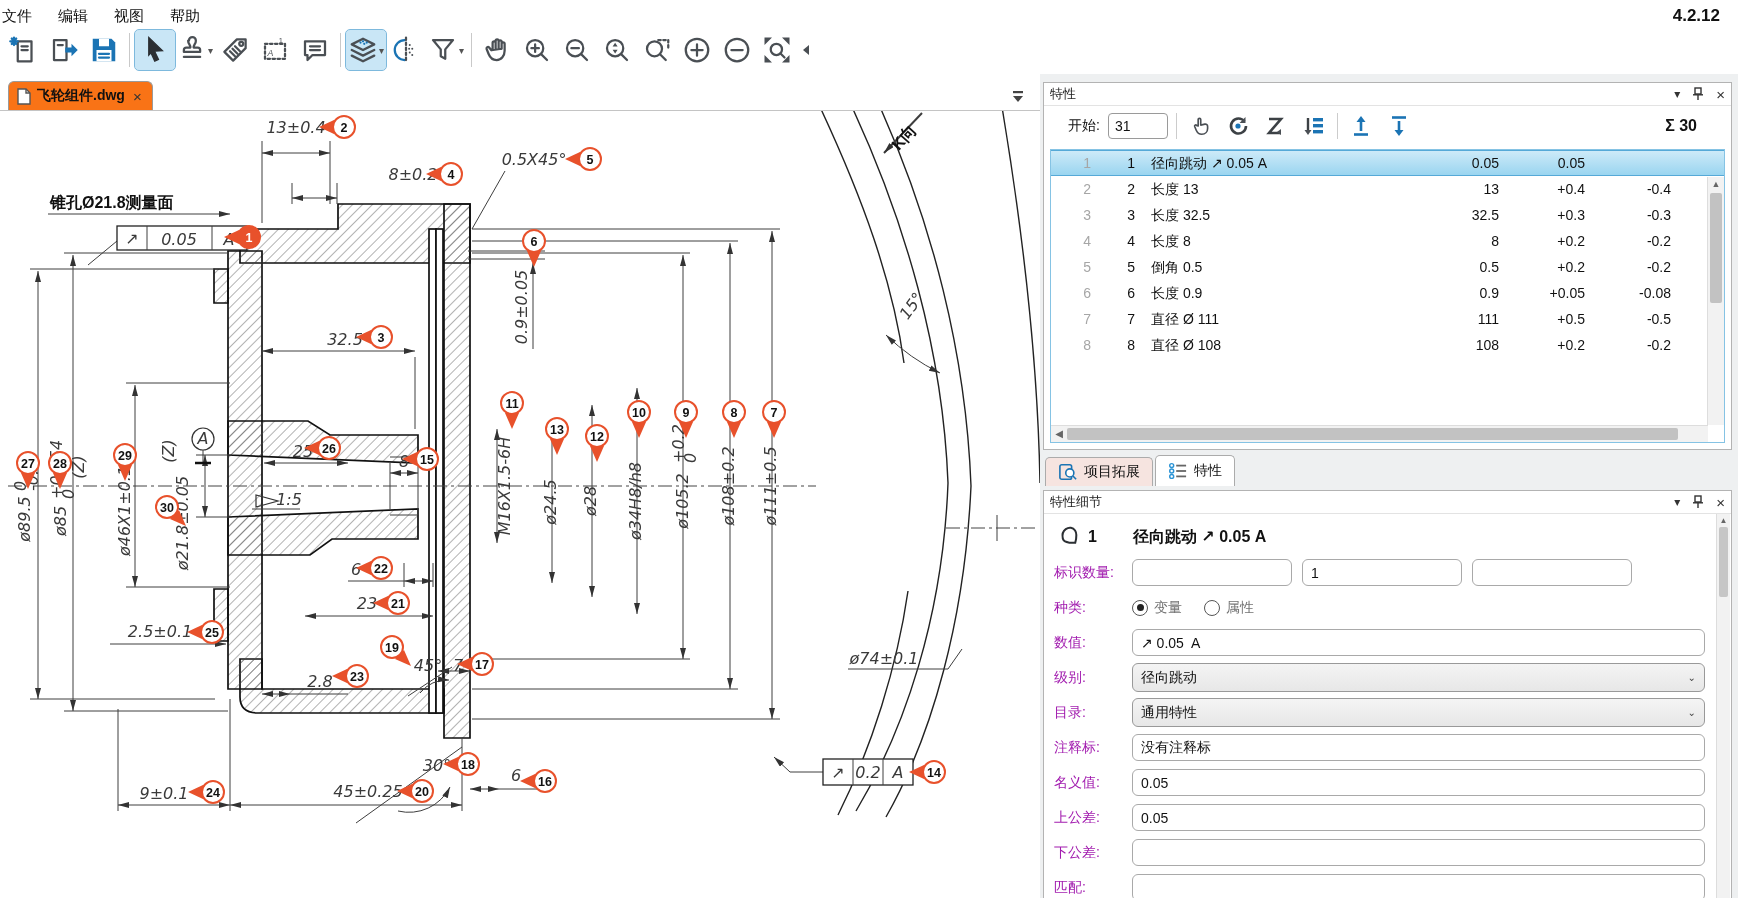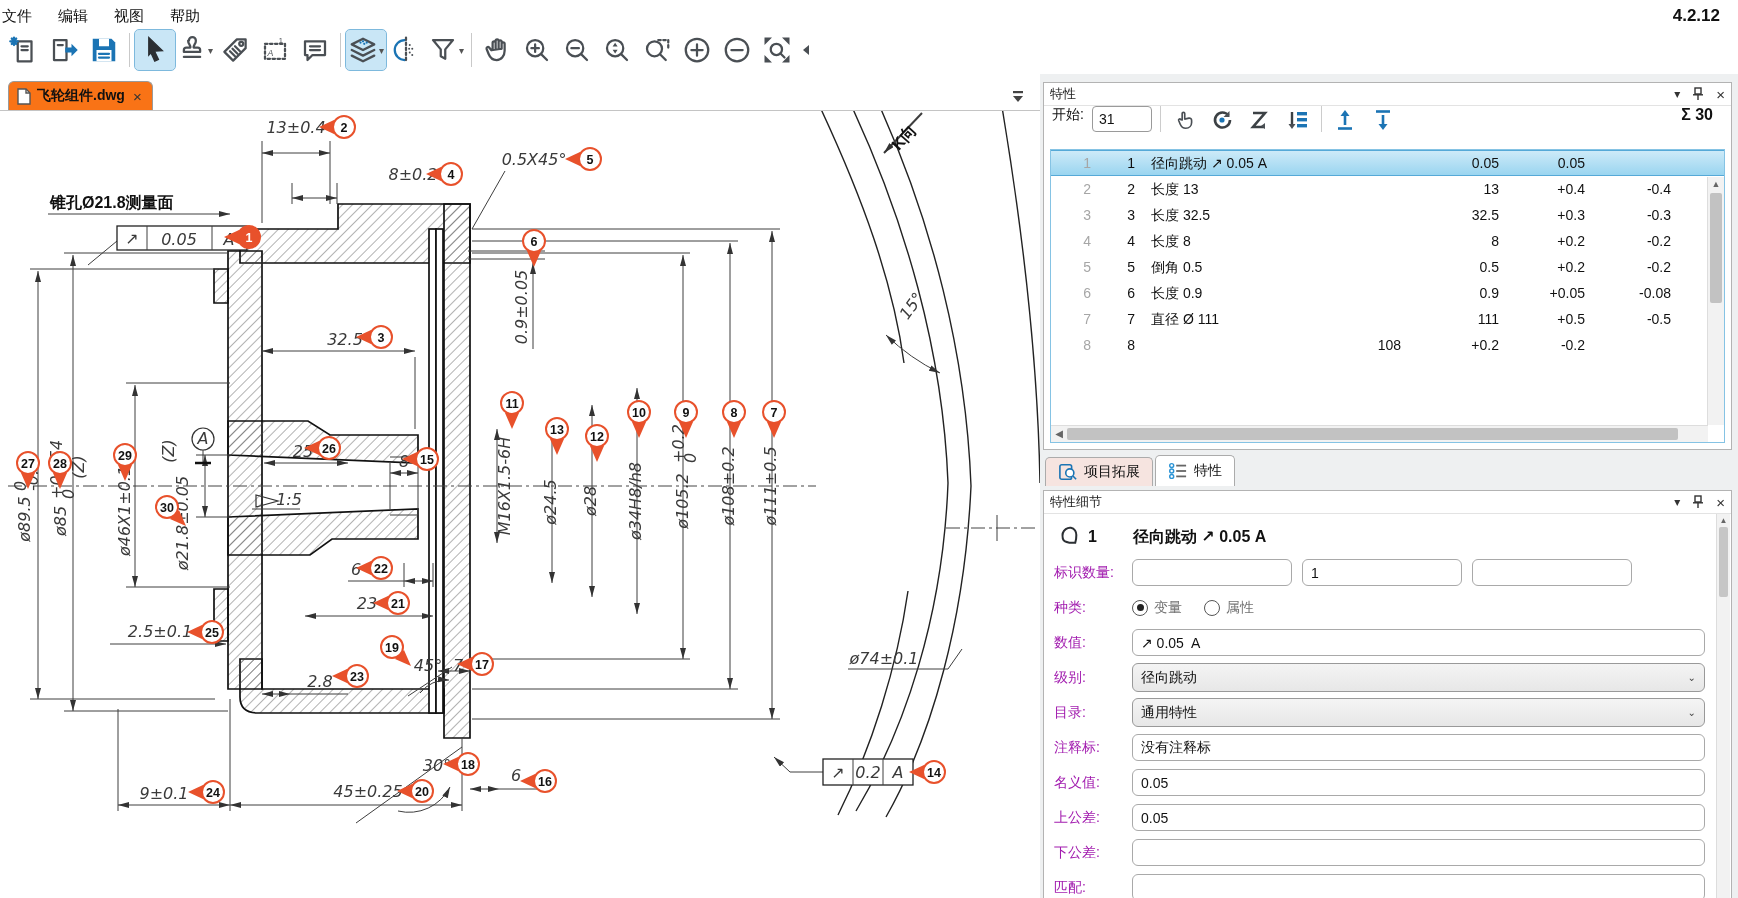--- a/index.html
+++ b/index.html
@@ -36,21 +36,21 @@
   .p2w{stroke:#111;stroke-width:1.7;fill:#fff;}
   .thin{stroke:#3e3e3e;stroke-width:1;fill:none;}
   .cl{stroke:#444;stroke-width:1;stroke-dasharray:14 4 3 4;fill:none;}
   
   #right-col{position:absolute;left:1043px;top:0;width:689px;height:826px;}
   .panel{position:absolute;left:0;width:689px;background:#fff;border:1px solid #b3b3b3;box-sizing:border-box;}
   .ptitle{height:22px;display:flex;align-items:center;font-size:13px;color:#222;padding:0 6px;border-bottom:1px solid #e3e3e3;}
   .ptools{margin-left:auto;display:flex;align-items:center;gap:12px;color:#333;}
   .ptools span{font-size:12px;}
   #char-panel{top:8px;height:368px;}
-  #char-toolbar{height:40px;display:flex;padding:0 8px;gap:8px;}
+  #char-toolbar{height:40px;display:flex;align-items:center;padding:0 24px;gap:8px;}
   #start-label{font-size:14px;color:#111;}
   #start-input{width:46px;height:24px;border:1px solid #9a9a9a;border-radius:4px;font-size:14px;padding:0 6px;color:#111;}
   .vsep{width:1px;height:26px;background:#ccc;}
   .pbtn{width:30px;height:28px;display:flex;align-items:center;justify-content:center;}
   #sum-label{margin-left:auto;font-size:16px;font-weight:bold;color:#111;padding-right:10px;}
   #char-table{position:absolute;left:6px;right:6px;top:66px;bottom:6px;border:1px solid #85c3e4;}
   .tgrid{display:grid;grid-template-columns:48px 44px 266px 98px 86px 86px 40px;}
   #thead{height:26px;background:#f6f6f6;border-bottom:1px solid #d4d4d4;font-size:14px;color:#111;}
   #thead .hc{display:flex;align-items:center;padding:0 6px;white-space:nowrap;overflow:hidden;}
   .trow{height:26px;font-size:14px;color:#111;align-items:center;}
@@ -735,20 +735,21 @@
               <div class="c-num">7</div>
               <div class="c-title">直径 Ø 111</div>
               <div class="c-r">111</div>
               <div class="c-r">+0.5</div>
               <div class="c-r">-0.5</div>
               <div class="c-ico"></div>
             </div>
             <div class="trow tgrid">
               <div class="c-idx">8</div>
               <div class="c-num">8</div>
+              <div class="c-title">直径 Ø 108</div>
               <div class="c-r">108</div>
               <div class="c-r">+0.2</div>
               <div class="c-r">-0.2</div>
               <div class="c-ico"></div>
             </div>
           </div>
         <div id="vscroll">
           <div class="arr">▲</div>
             <div id="vthumb"></div>
         </div>

